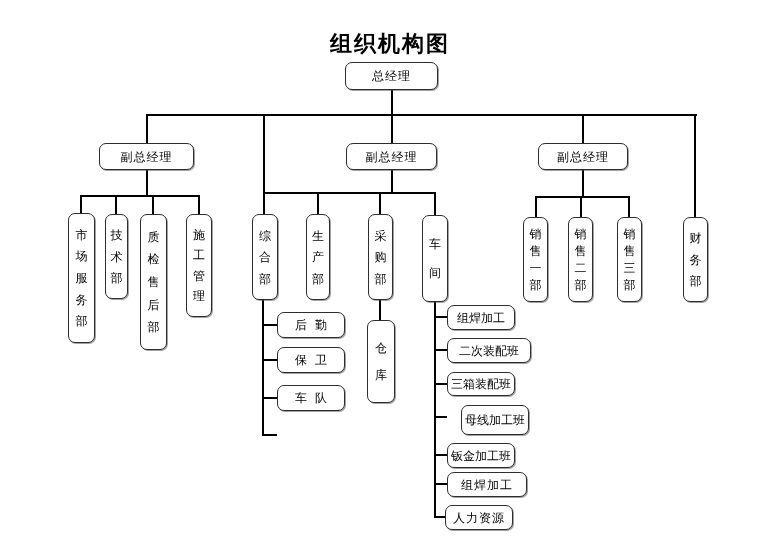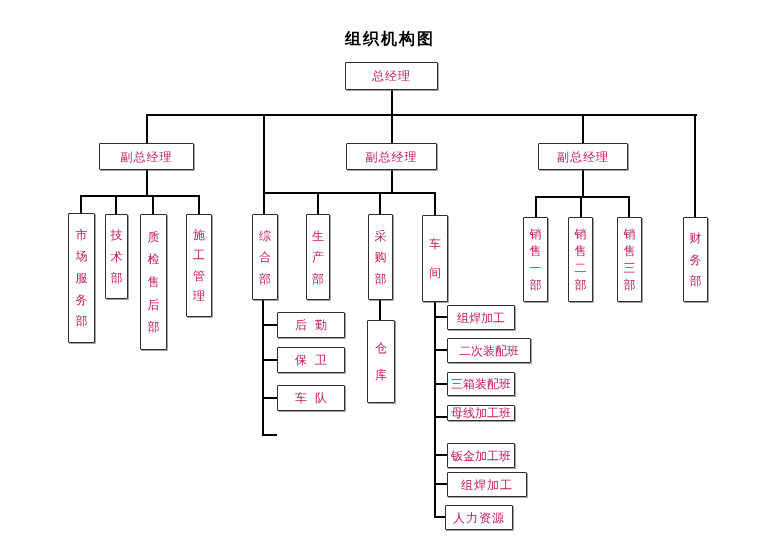--- a/index.html
+++ b/index.html
@@ -3,28 +3,28 @@
 <meta charset="utf-8">
 <style>
   html,body { margin:0; padding:0; background:#ffffff; }
   .canvas {
     position:relative; width:780px; height:553px; background:#ffffff;
     font-family:"Liberation Serif","DejaVu Serif",serif; color:#000;
     overflow:hidden;
   }
   .chart-title {
     position:absolute; left:0; top:29px; width:100%; text-align:center;
-    font-size:16px; font-weight:bold; letter-spacing:2px; color:#000;
+    font-size:22px; font-weight:bold; letter-spacing:2px; color:#000;
   }
   .box {
     position:absolute; box-sizing:border-box; background:#fff;
-    border:1.3px solid #2e2e2e; border-radius:1px;
+    border:1.3px solid #2e2e2e; border-radius:7px;
     box-shadow:1px 1px 0 rgba(70,70,70,.5);
     display:flex; align-items:center; justify-content:center;
-    font-size:12px; line-height:1; color:#be185d; z-index:2;text-align:center;
+    font-size:12px; line-height:1; color:#000000; z-index:2;text-align:center;
   }
   .box.h { letter-spacing:1px; }
   .box.v { flex-direction:column; justify-content:space-evenly; padding:5px 0; }
   .box.v span { display:block; }
   .box.spread { flex-direction:row; justify-content:space-evenly; padding:0 9px; }
   .box.small { font-size:12px; }
   .line { position:absolute; background:#000; z-index:1; }
 </style>
 </head>
 <body>
@@ -144,21 +144,21 @@
       <span>卫</span>
     </div>
   <div class="box spread" style="left:277px;top:385px;width:68px;height:26px">
       <span>车</span>
       <span>队</span>
     </div>
 
   <div class="box small" style="left:447px;top:305px;width:68px;height:25px">组焊加工</div>
   <div class="box small" style="left:447px;top:338px;width:84px;height:25px">二次装配班</div>
   <div class="box small" style="left:447px;top:372px;width:68px;height:24px">三箱装配班</div>
-  <div class="box small" style="left:447px;top:405px;width:68px;height:16px">母线加工班</div>
+  <div class="box small" style="left:461px;top:405px;width:68px;height:30px">母线加工班</div>
   <div class="box small" style="left:447px;top:443px;width:68px;height:25px">钣金加工班</div>
   <div class="box small" style="left:447px;top:472px;width:80px;height:25px;letter-spacing:1px">组焊加工</div>
   <div class="box small" style="left:445px;top:505px;width:68px;height:25px;letter-spacing:1px">人力资源</div>
 
   <div class="box v" style="left:523px;top:217px;width:25px;height:85px">
       <span>销</span>
       <span>售</span>
       <span>一</span>
       <span>部</span>
     </div>

